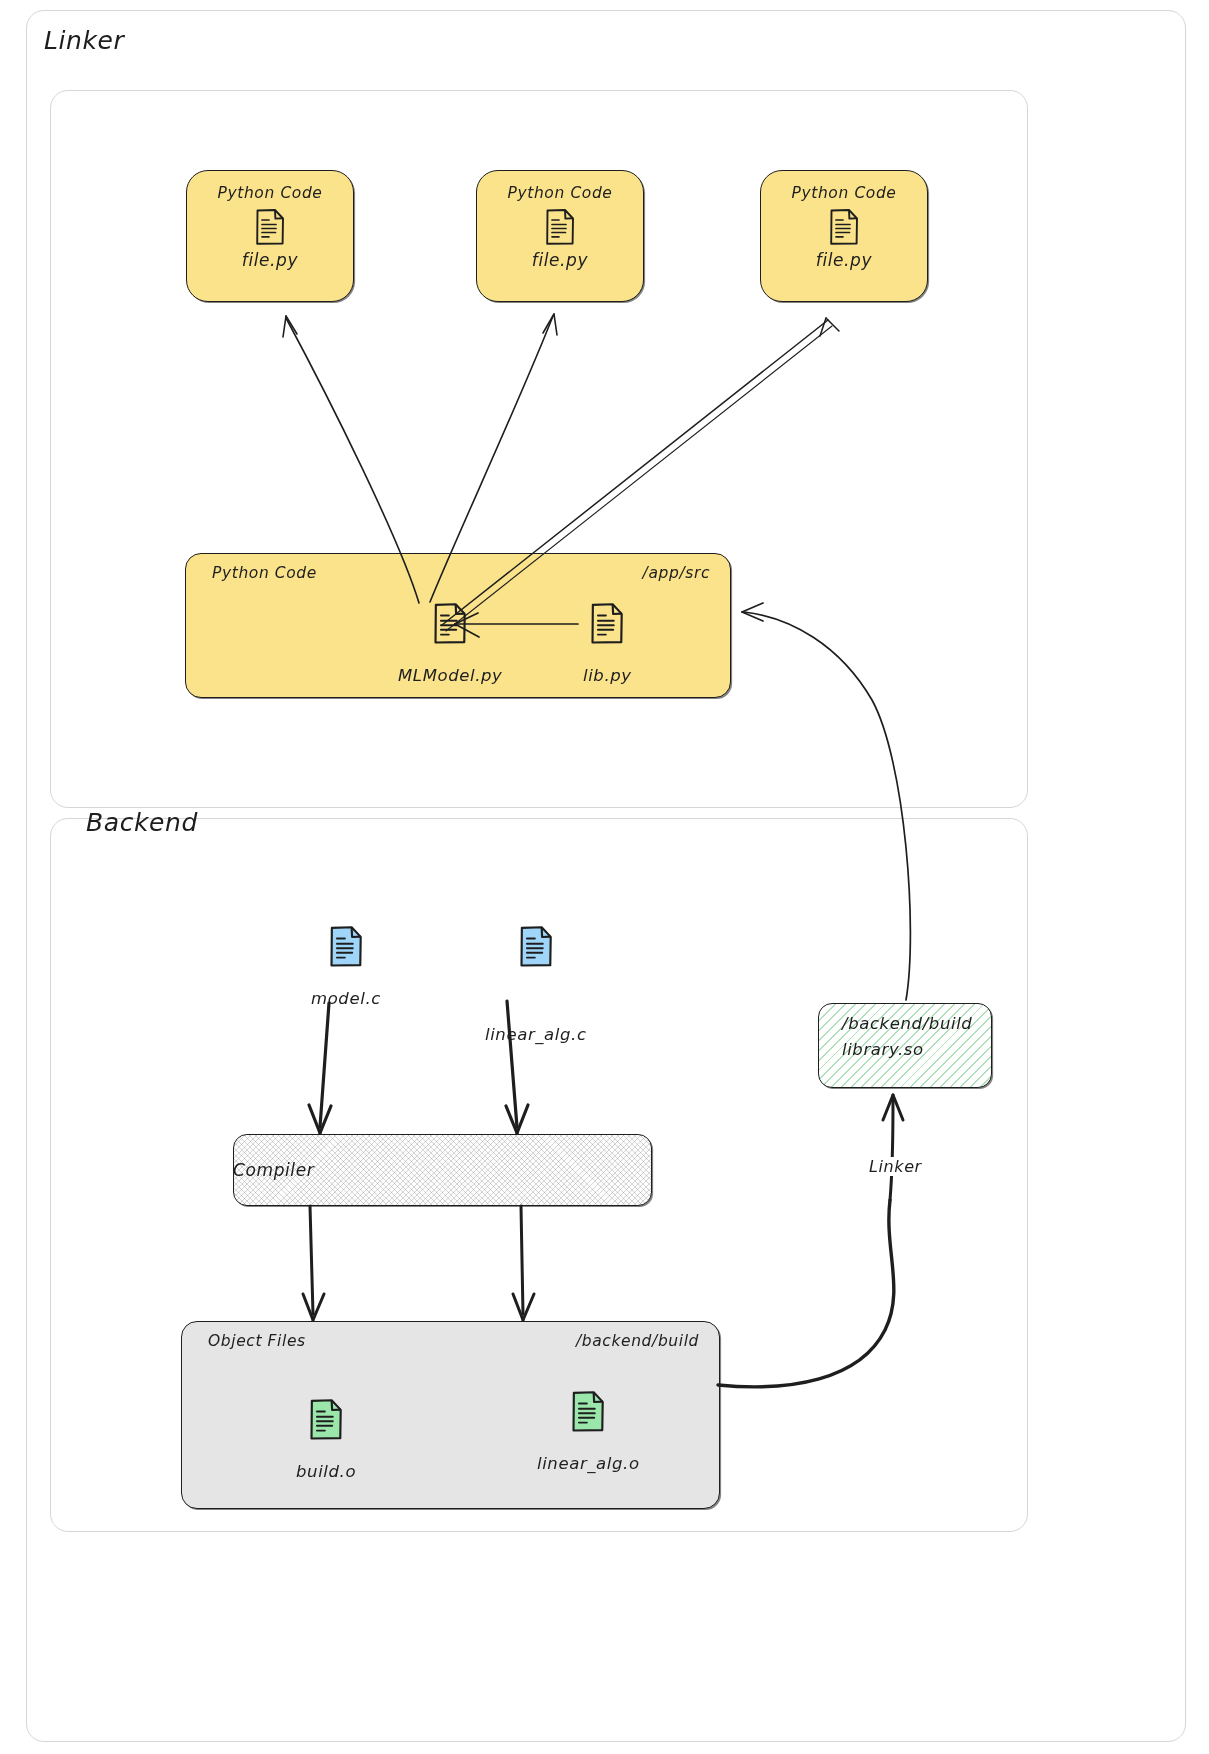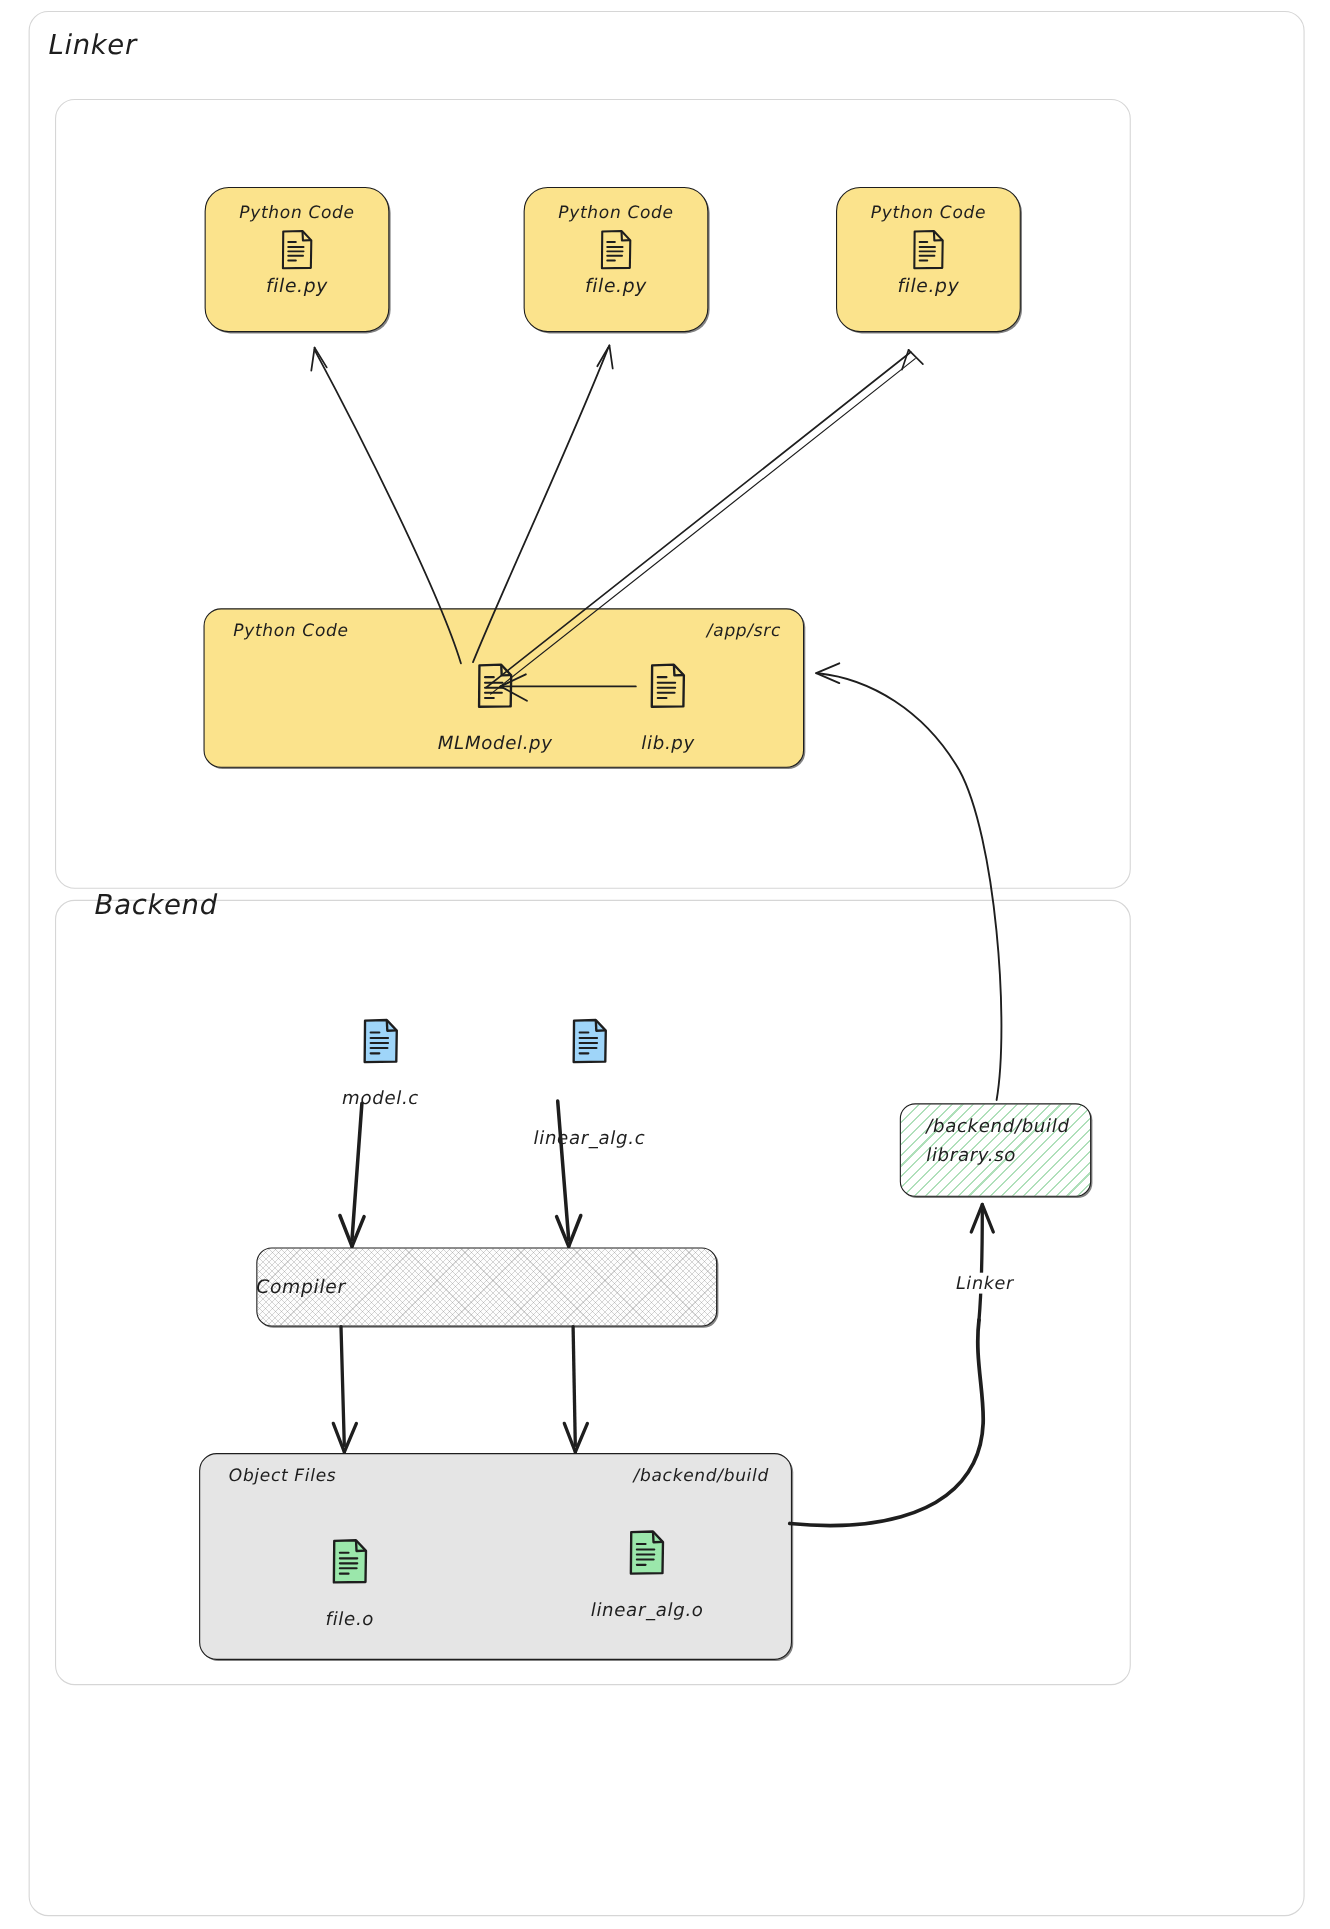--- a/index.html
+++ b/index.html
@@ -257,21 +257,21 @@
   </div>
 
   <div class="fileitem" style="left:296px; top:1398px;">
     <span>
       <svg class="fileicon" width="34" height="43" viewBox="0 0 30 38">
         <path d="M2.5 2.5 L20 2 L28 10.5 L27.6 35.5 L2.2 35.8 Z" fill="#9be7ab" stroke="#1e1e1e" stroke-width="1.9" stroke-linejoin="round"></path>
         <path d="M20 2.3 L20.4 10.6 L27.9 10.3" fill="none" stroke="#1e1e1e" stroke-width="1.9" stroke-linejoin="round"></path>
         <path d="M7 12 h7 M7 16.5 h14 M7 20.5 h14 M7 24.5 h13.5 M7 28.8 h7" stroke="#1e1e1e" stroke-width="1.7" stroke-linecap="round"></path>
       </svg>
     </span>
-    <span class="cap hand">file.o</span>
+    <span class="cap hand">build.o</span>
   </div>
 
   <div class="fileitem" style="left:537px; top:1390px;">
     <span>
       <svg class="fileicon" width="34" height="43" viewBox="0 0 30 38">
         <path d="M2.5 2.5 L20 2 L28 10.5 L27.6 35.5 L2.2 35.8 Z" fill="#9be7ab" stroke="#1e1e1e" stroke-width="1.9" stroke-linejoin="round"></path>
         <path d="M20 2.3 L20.4 10.6 L27.9 10.3" fill="none" stroke="#1e1e1e" stroke-width="1.9" stroke-linejoin="round"></path>
         <path d="M7 12 h7 M7 16.5 h14 M7 20.5 h14 M7 24.5 h13.5 M7 28.8 h7" stroke="#1e1e1e" stroke-width="1.7" stroke-linecap="round"></path>
       </svg>
     </span>

